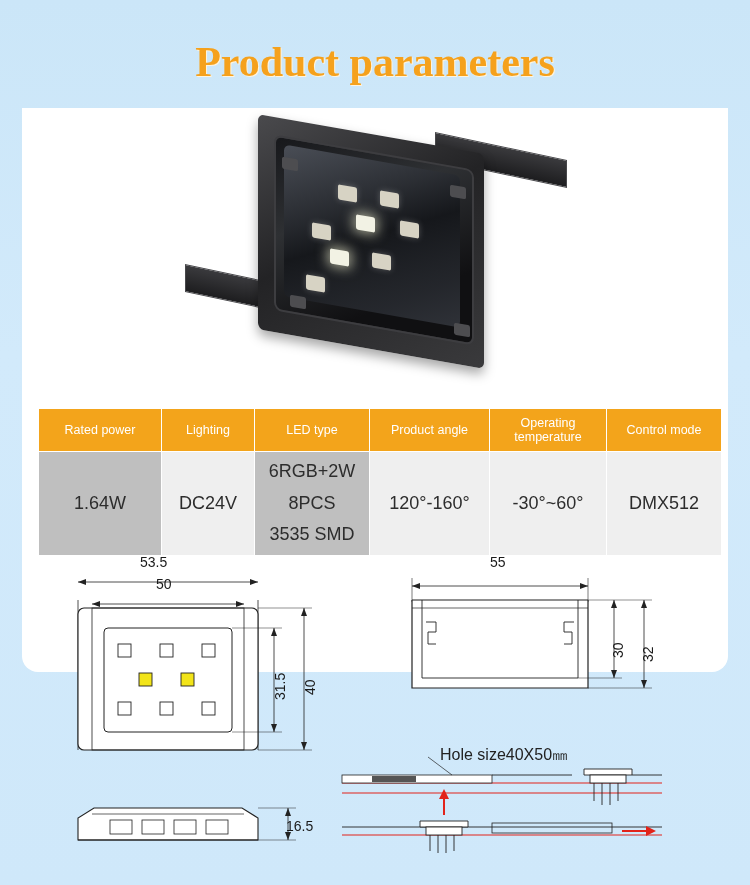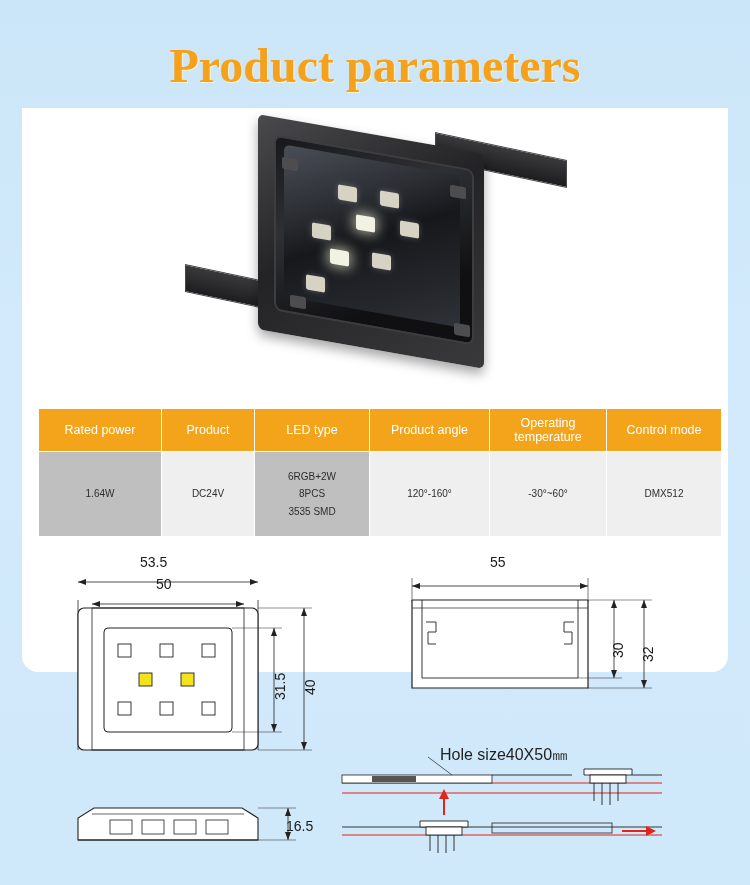--- a/index.html
+++ b/index.html
@@ -15,21 +15,21 @@
   }
   .page {
     position: relative;
     width: 750px;
     height: 885px;
     background: linear-gradient(180deg, #cbe6f8 0%, #d2eafb 40%, #cfe8fa 100%);
   }
   .title {
     text-align: center;
     font-family: "Liberation Serif", serif;
-    font-size: 48px;
+    font-size: 42px;
     font-weight: bold;
     color: #f5a11c;
     letter-spacing: 0px;
     padding-top: 38px;
     text-shadow: 1px 1px 0 #fff4dd;
   }
   .white-card {
     position: absolute;
     left: 22px;
     top: 108px;
@@ -145,21 +145,21 @@
     font-size: 12.5px;
     font-weight: normal;
     height: 38px;
     border: 1px solid #ffffff;
     padding: 2px 2px;
     line-height: 1.15;
   }
   table.spec td {
     background: #bfbfbf;
     color: #2d2d2d;
-    font-size: 10px;
+    font-size: 18px;
     text-align: center;
     height: 76px;
     border: 1px solid #ffffff;
     padding: 4px 2px;
     line-height: 1.6;
   }
   table.spec td.light { background: #efefef; }
   table.spec td.multiline { line-height: 1.75; }
 
   
@@ -219,21 +219,21 @@
         <div class="led dark" style="left:142px; top:126px;"></div>
         <div class="led dark" style="left:76px;  top:148px;"></div>
       </div>
     </div>
 
     <div class="table-wrap">
       <table class="spec">
         <thead>
           <tr>
             <th style="width:118px">Rated power</th>
-            <th style="width:88px">Product</th>
+            <th style="width:88px">Lighting</th>
             <th style="width:110px">LED type</th>
             <th style="width:115px">Product angle</th>
             <th style="width:112px">Operating temperature</th>
             <th style="width:110px">Control mode</th>
           </tr>
         </thead>
         <tbody>
           <tr>
             <td>1.64W</td>
             <td class="light">DC24V</td>

